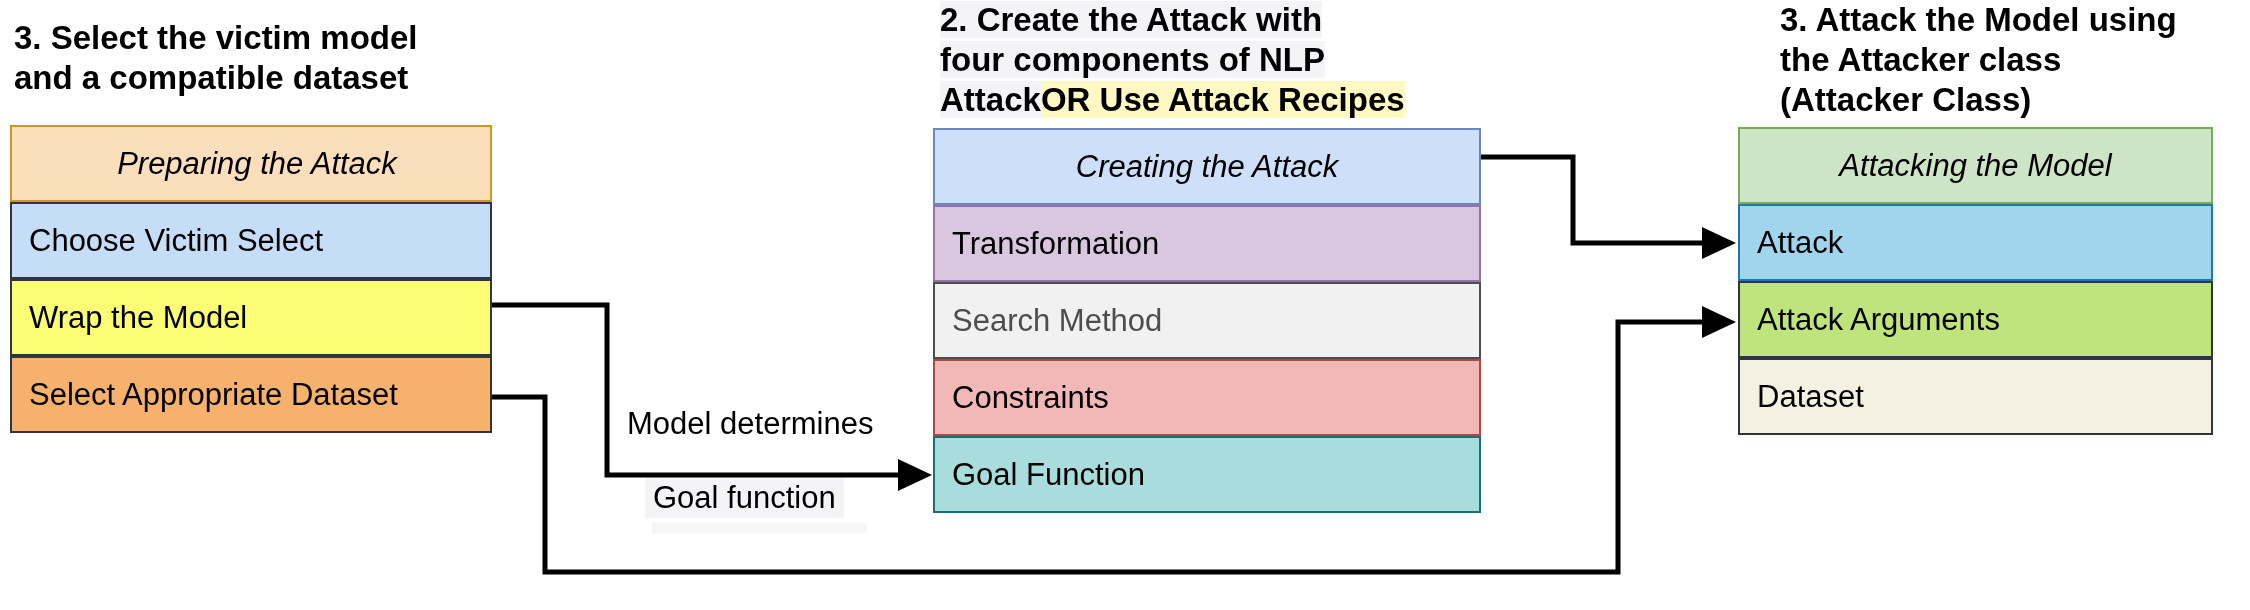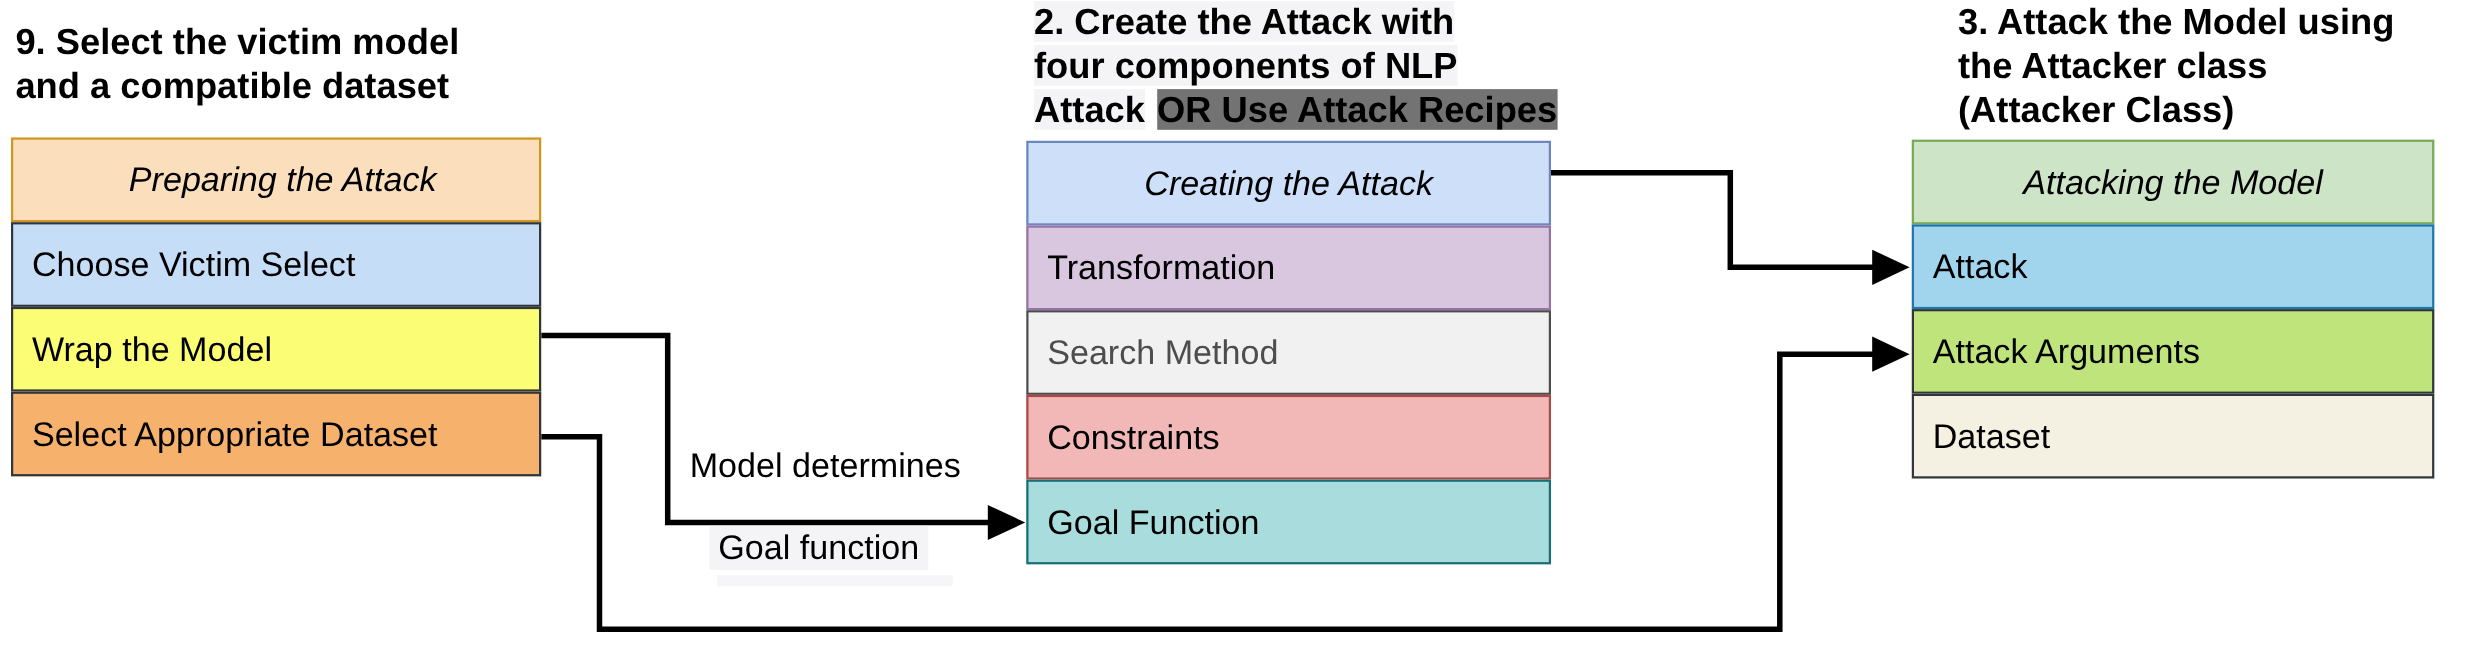--- a/index.html
+++ b/index.html
@@ -5,21 +5,21 @@
   html,body { margin:0; padding:0; background:#ffffff; }
   .canvas {
     position:relative; width:2250px; height:610px; background:#ffffff;
     font-family:"Liberation Sans", sans-serif; color:#000; overflow:hidden;
   }
   .heading {
     position:absolute; font-weight:bold; font-size:33px; line-height:40px;
     white-space:nowrap; color:#000;
   }
   .heading .hl { background:#f4f4f6; }
-  .heading .wl { background:#737373; margin-left:11px; }
+  .heading .wl { background:#fef9c3; }
   .stack { position:absolute; display:flex; flex-direction:column; }
   .row {
     box-sizing:border-box; width:100%; height:77px;
     border:2.5px solid #000; display:flex; align-items:center;
     padding-left:17px; font-size:31px; white-space:nowrap; background:#fff;
   }
   .row.title { justify-content:center; font-style:italic; padding-left:0; }
   .conn-label {
     position:absolute; font-size:31px; line-height:36px; white-space:nowrap; color:#000;
   }
@@ -35,21 +35,21 @@
   <svg class="overlay" width="2250" height="610" viewBox="0 0 2250 610">
     <polyline points="492,305 607,305 607,475 902,475" fill="none" stroke-width="5" stroke="#000000"></polyline>
     <polygon points="932,475 898,459 898,491" fill="#000000"></polygon>
     <polyline points="492,397 545,397 545,572 1618,572 1618,322 1706,322" fill="none" stroke-width="5" stroke="#000000"></polyline>
     <polygon points="1736,322 1702,306 1702,338" fill="#000000"></polygon>
     <polyline points="1410,157 1573,157 1573,243 1706,243" fill="none" stroke-width="5" stroke="#000000"></polyline>
     <polygon points="1736,243 1702,227 1702,259" fill="#000000"></polygon>
   </svg>
 
   <div class="heading" style="left:14px; top:18px;">
-    <div>9. Select the victim model</div>
+    <div>3. Select the victim model</div>
     <div>and a compatible dataset</div>
   </div>
 
   <div class="heading" style="left:940px; top:0px;">
     <div><span class="hl">2. Create the Attack with</span></div>
     <div><span class="hl">four components of NLP</span></div>
     <div>
       <span class="hl">Attack</span><span class="wl">OR Use Attack Recipes</span>
     </div>
   </div>
@@ -68,21 +68,21 @@
       <span>Choose Victim Select</span>
     </div>
     <div class="row" style="background-color: rgb(251, 253, 116); border-color: rgb(48, 54, 61); color: rgb(0, 0, 0);">
       <span>Wrap the Model</span>
     </div>
     <div class="row" style="background-color: rgb(246, 178, 108); border-color: rgb(48, 54, 61); color: rgb(0, 0, 0);">
       <span>Select Appropriate Dataset</span>
     </div>
   </div>
 
-  <div class="stack" style="left:933px; top:128px; width:477px;">
+  <div class="stack" style="left:933px; top:128px; width:548px;">
     <div class="row title" style="background-color: rgb(206, 223, 250); border-color: rgb(107, 135, 192);">
       <span>Creating the Attack</span>
     </div>
     <div class="row" style="background-color: rgb(217, 199, 224); border-color: rgb(150, 115, 166); color: rgb(0, 0, 0);">
       <span>Transformation</span>
     </div>
     <div class="row" style="background-color: rgb(241, 241, 241); border-color: rgb(77, 77, 77); color: rgb(77, 77, 77);">
       <span>Search Method</span>
     </div>
     <div class="row" style="background-color: rgb(242, 184, 184); border-color: rgb(170, 74, 71); color: rgb(0, 0, 0);">

